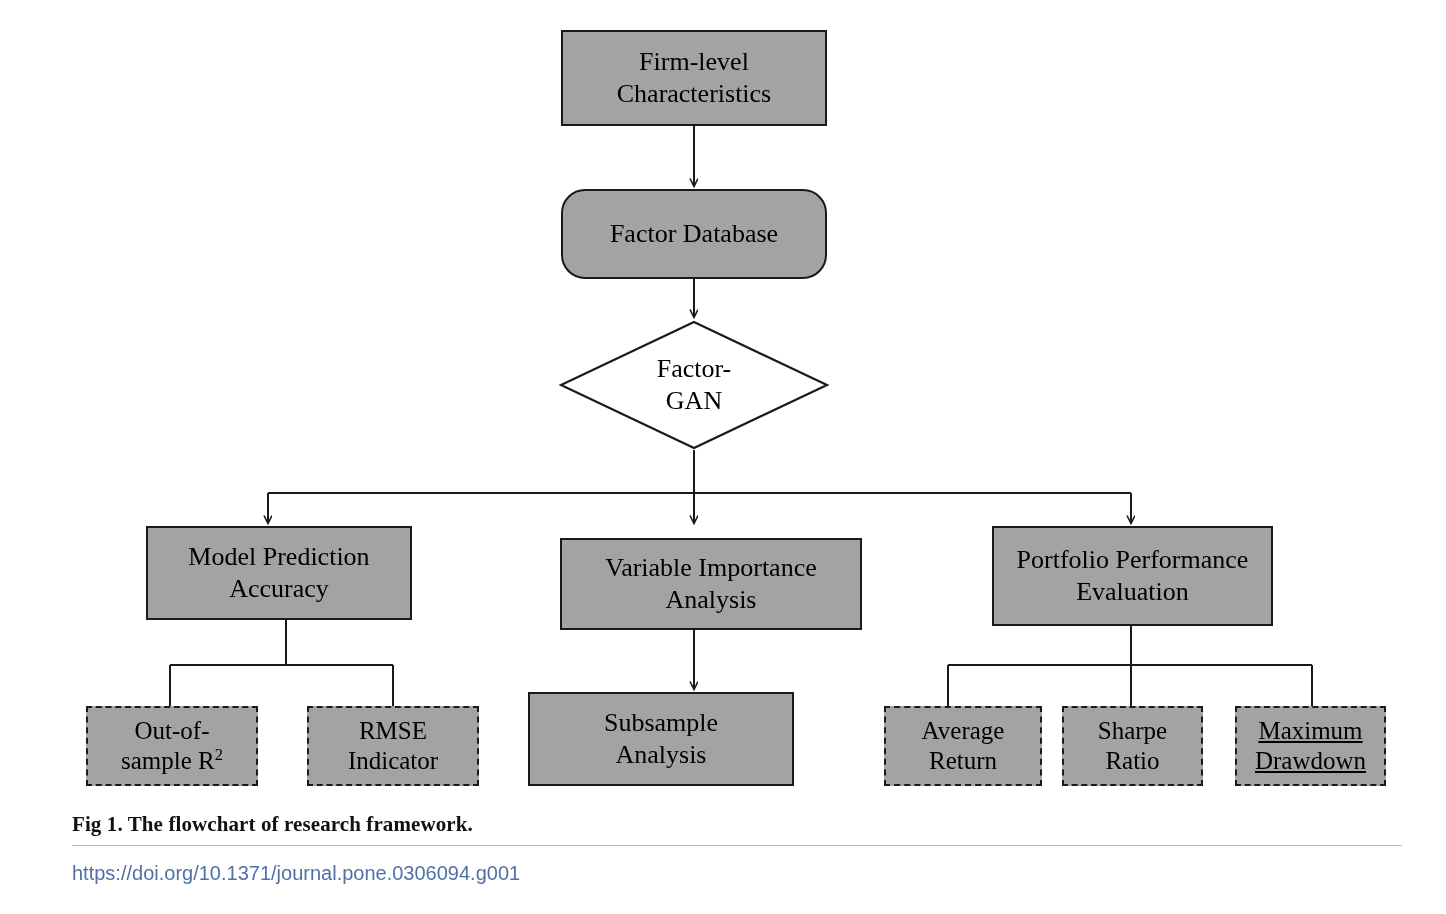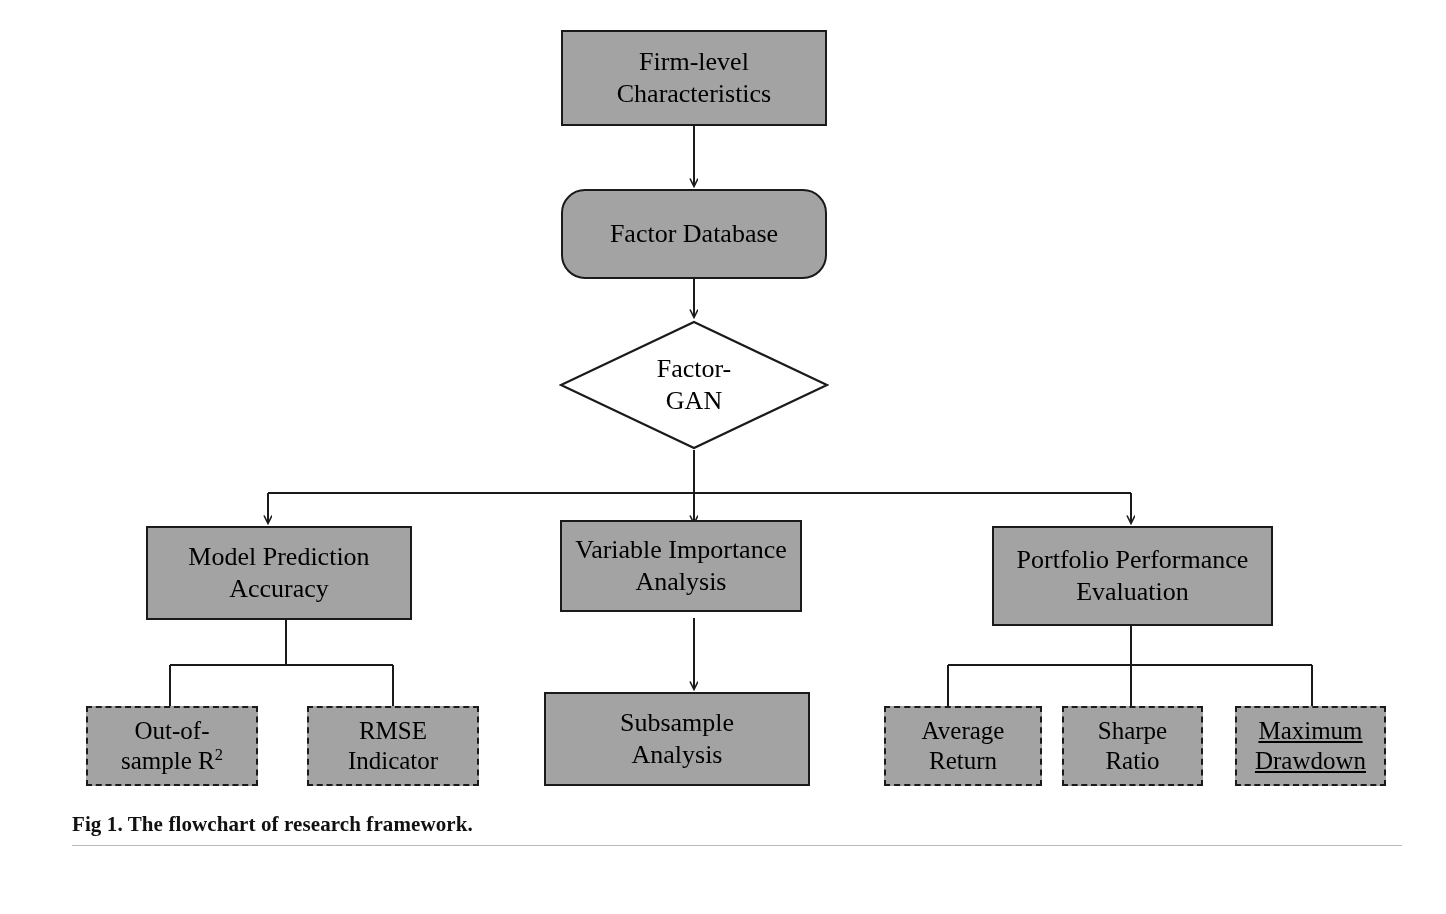--- a/index.html
+++ b/index.html
@@ -72,23 +72,23 @@
   .diamond .label {
     position: relative;
     z-index: 2;
   }
 
   
   #node-firm        { left: 561px; top: 30px;  width: 266px; height: 96px;  font-size: 26px; }
   #node-db          { left: 561px; top: 189px; width: 266px; height: 90px;  font-size: 26px; }
   #node-gan         { left: 559px; top: 320px; width: 270px; height: 130px; font-size: 26px; }
   #node-accuracy    { left: 146px; top: 526px; width: 266px; height: 94px;  font-size: 26px; }
-  #node-importance  { left: 560px; top: 520px; width: 242px; height: 92px;  font-size: 26px; }
+  #node-importance  { left: 560px; top: 538px; width: 302px; height: 92px;  font-size: 26px; }
   #node-portfolio   { left: 992px; top: 526px; width: 281px; height: 100px; font-size: 26px; }
-  #node-subsample   { left: 544px; top: 692px; width: 266px; height: 94px;  font-size: 26px; }
+  #node-subsample   { left: 528px; top: 692px; width: 266px; height: 94px;  font-size: 26px; }
   #node-r2          { left: 86px;  top: 706px; width: 172px; height: 80px;  font-size: 25px; }
   #node-rmse        { left: 307px; top: 706px; width: 172px; height: 80px;  font-size: 25px; }
   #node-avgreturn   { left: 884px; top: 706px; width: 158px; height: 80px;  font-size: 25px; }
   #node-sharpe      { left: 1062px;top: 706px; width: 141px; height: 80px;  font-size: 25px; }
   #node-maxdd       { left: 1235px;top: 706px; width: 151px; height: 80px;  font-size: 25px; text-decoration: underline; }
 
   sup { font-size: 0.66em; vertical-align: super; line-height: 0; }
 
   
   #caption {
@@ -206,14 +206,15 @@
   <div class="node dashed" id="node-sharpe">
     <span class="label"><span>Sharpe</span><br><span>Ratio</span></span>
   </div>
 
   <div class="node dashed" id="node-maxdd">
     <span class="label"><span>Maximum</span><br><span>Drawdown</span></span>
   </div>
 
   <div id="caption">Fig 1.  The flowchart of research framework.</div>
   <div id="caption-rule"></div>
+  <a id="doi-link" href="#">https://doi.org/10.1371/journal.pone.0306094.g001</a>
 
 </div>
 
 </body></html>

